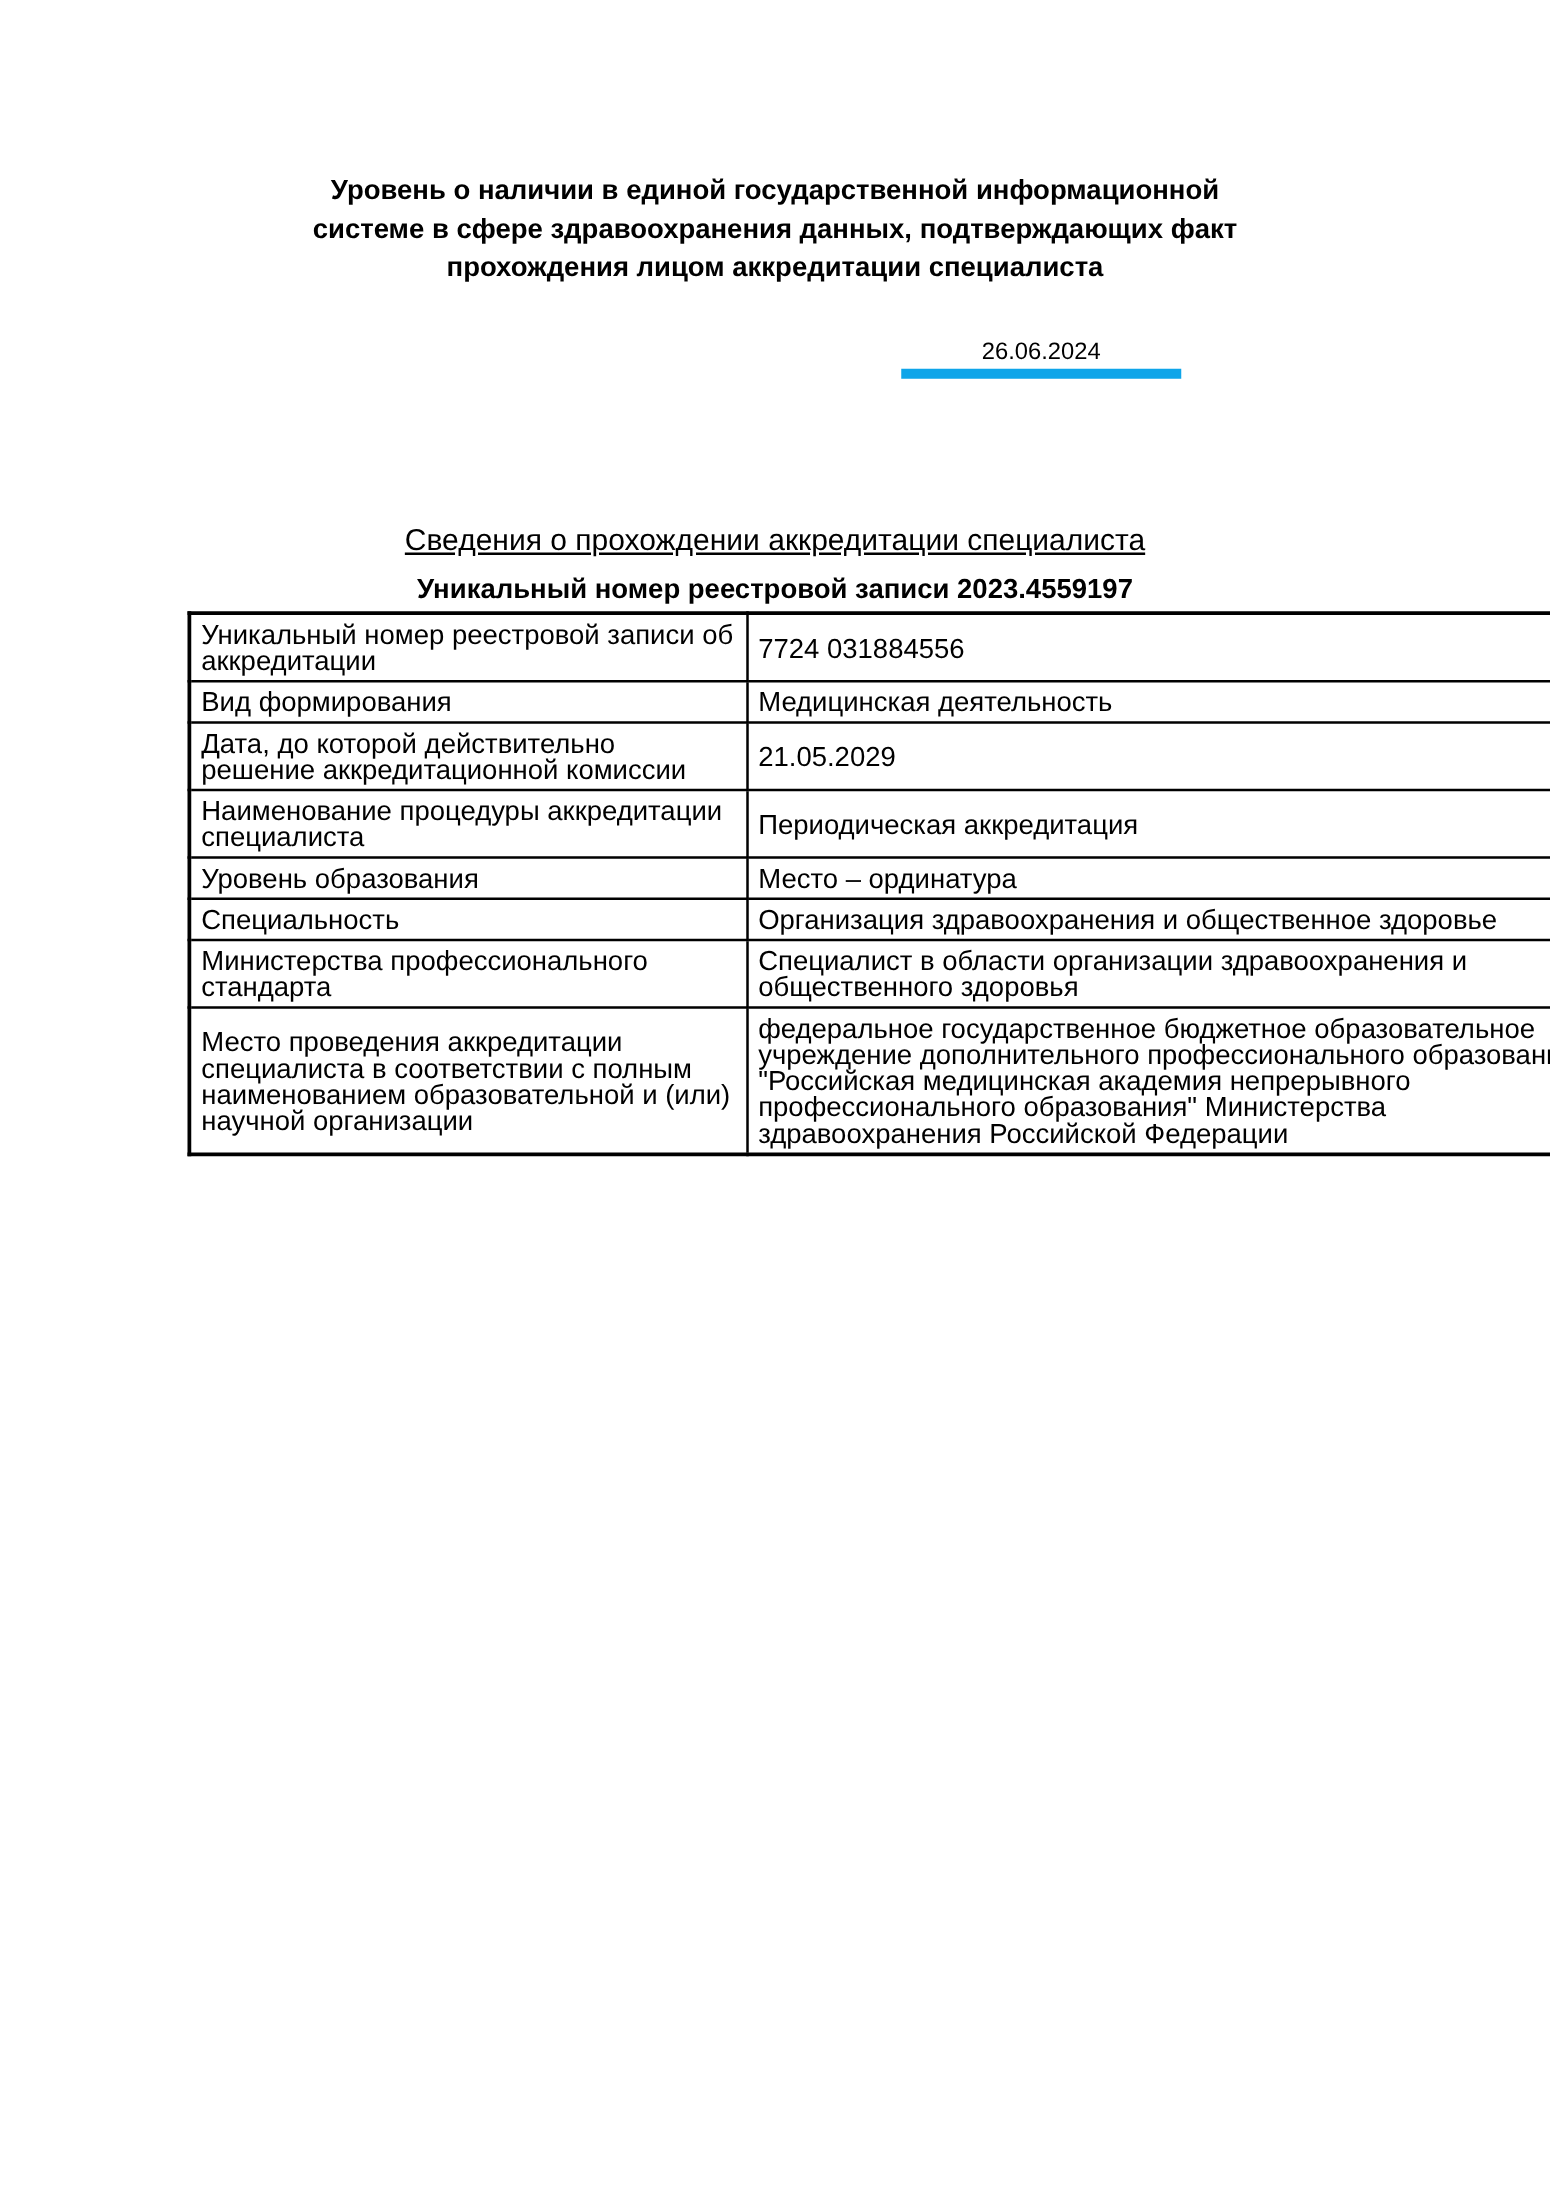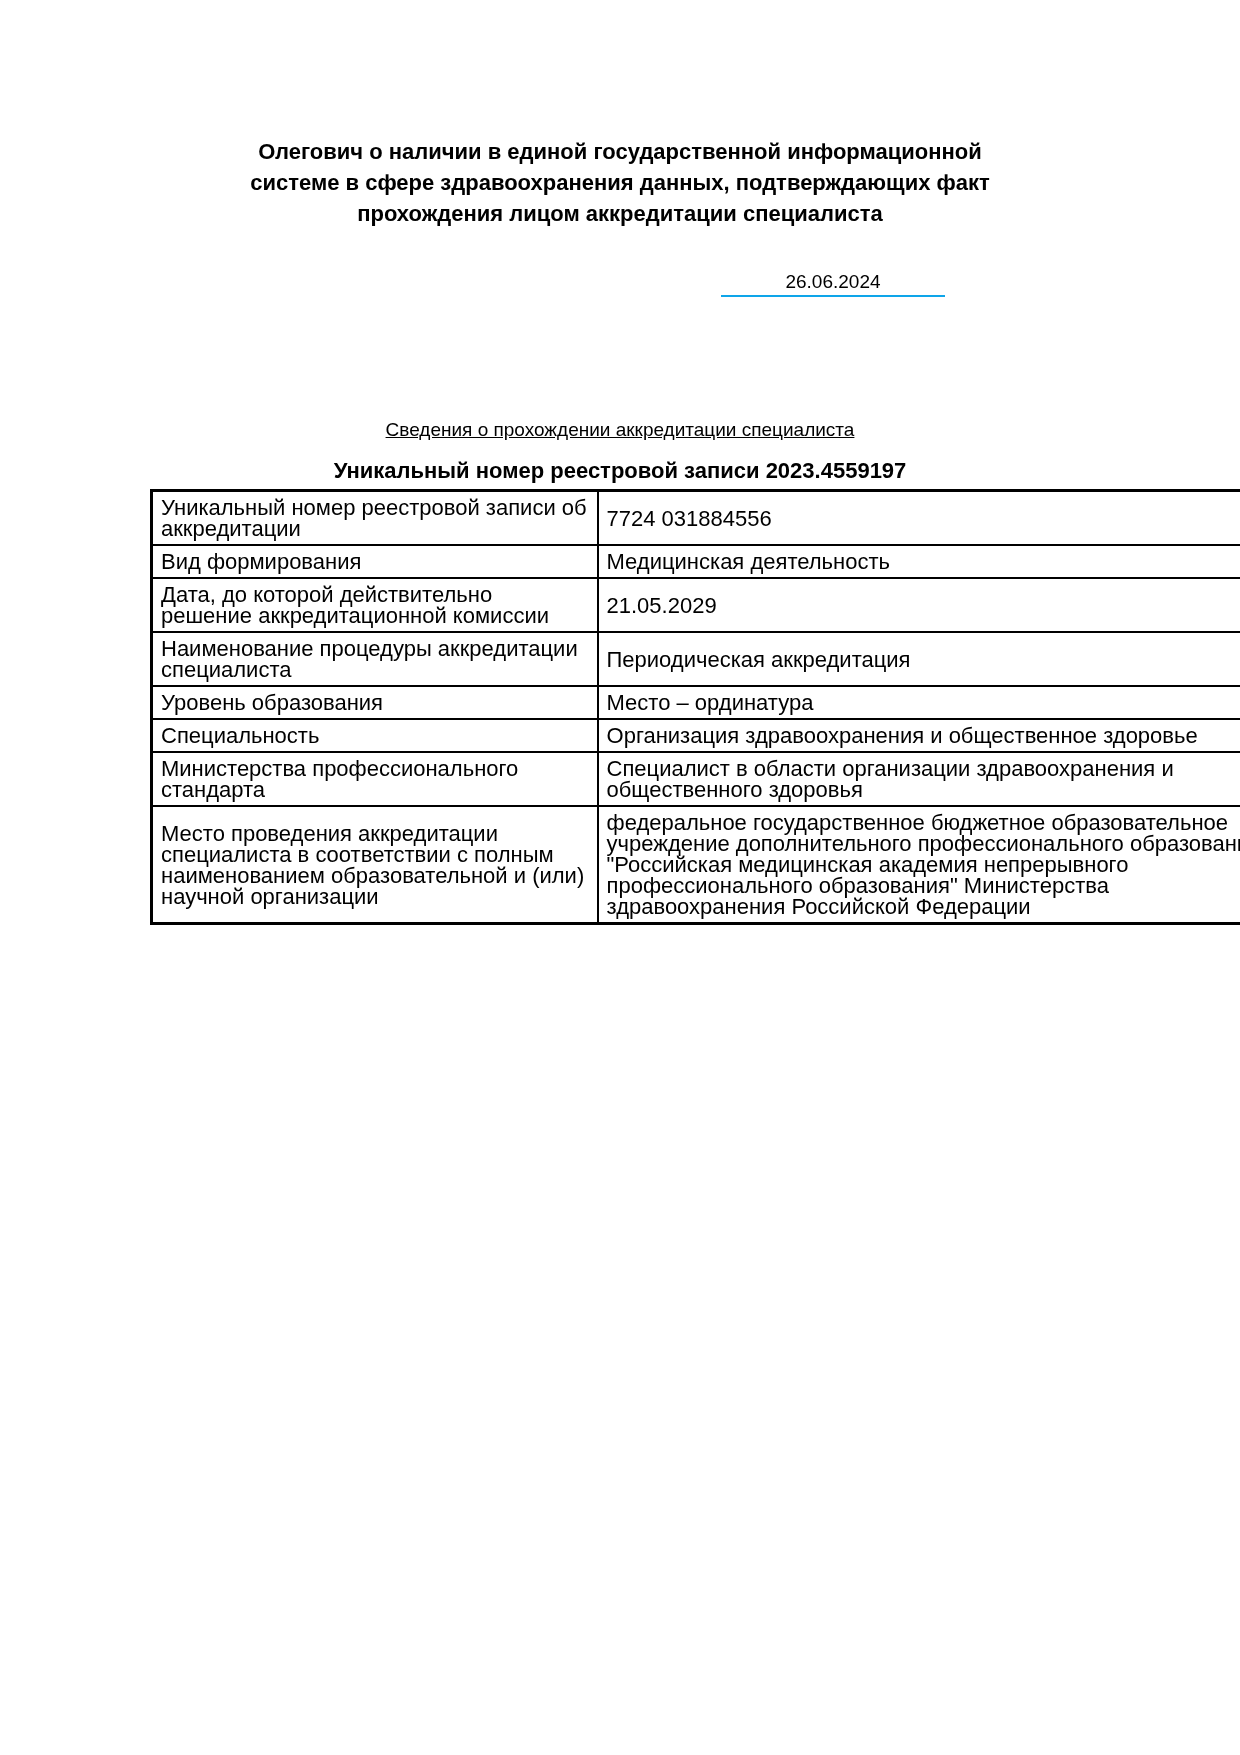--- a/index.html
+++ b/index.html
@@ -28,21 +28,21 @@
     top: 271px;
     right: 286px;
     width: 242px;
     text-align: center;
   }
   .date-value {
     font-size: 19px;
     line-height: 22px;
     margin: 0 9px;
     padding-bottom: 2px;
-    border-bottom: 2px solid #0ea5e9;
+    border-bottom: 8px solid #0ea5e9;
   }
   .date-caption {
     font-size: 18px;
     line-height: 22px;
     margin-top: 2px;
   }
   .intro {
     position: absolute;
     top: 346px;
     left: 0;
@@ -50,21 +50,21 @@
     text-align: center;
     font-size: 18px;
     line-height: 26px;
   }
   .section-heading {
     position: absolute;
     top: 419px;
     left: 0;
     width: 100%;
     text-align: center;
-    font-size: 19px;
+    font-size: 24px;
   }
   .section-heading span { text-decoration: underline; }
   .registry-heading {
     position: absolute;
     top: 458px;
     left: 0;
     width: 100%;
     text-align: center;
     font-size: 22px;
     font-weight: bold;
@@ -87,21 +87,21 @@
   }
   table.acc-table td.label-cell { width: 378px; }
   table.acc-table td.value-cell { width: 572px; }
 </style>
 </head>
 <body>
 
 <div class="page">
 
   <div class="doc-title">
-    <div>Олегович о наличии в единой государственной информационной</div>
+    <div>Уровень о наличии в единой государственной информационной</div>
     <div>системе в сфере здравоохранения данных, подтверждающих факт</div>
     <div>прохождения лицом аккредитации специалиста</div>
   </div>
 
   <div class="date-block">
     <div class="date-value">26.06.2024</div>
   </div>
 
 
   <div class="section-heading">

